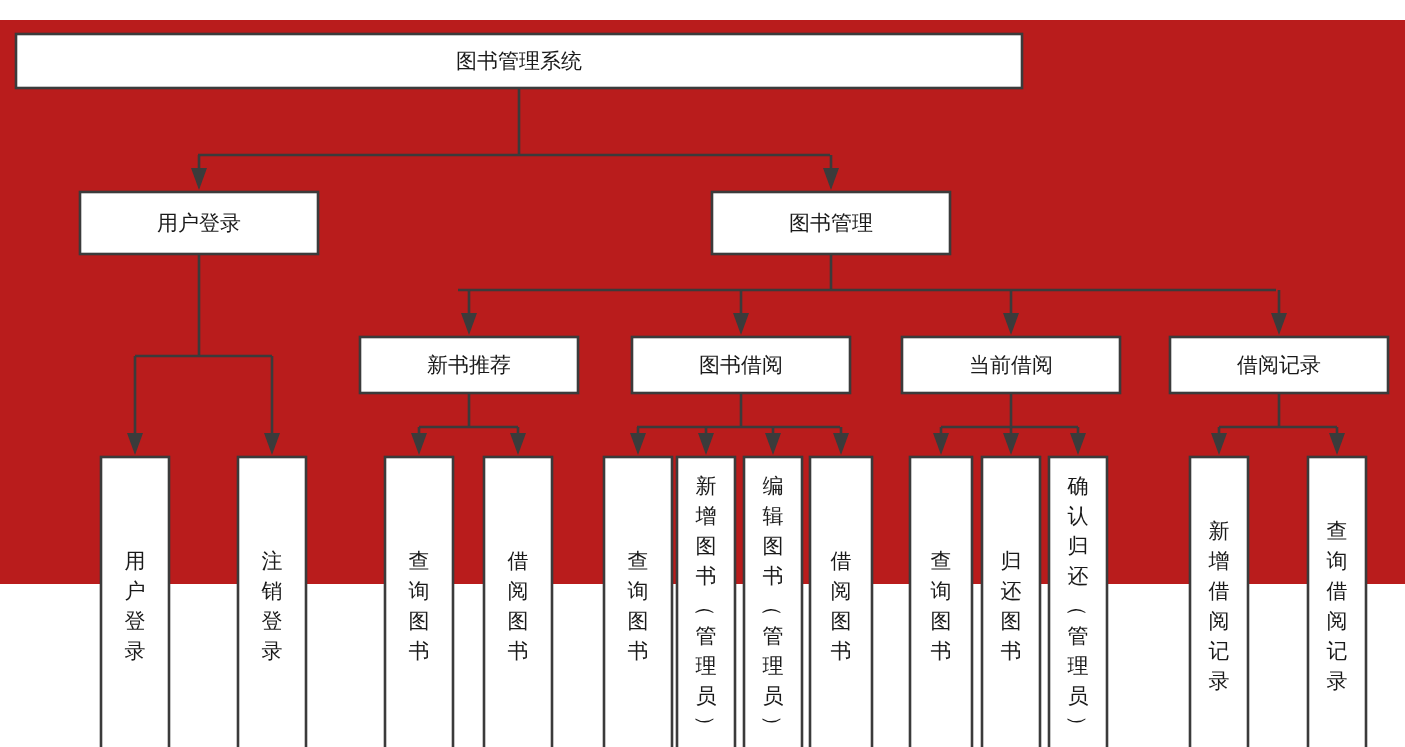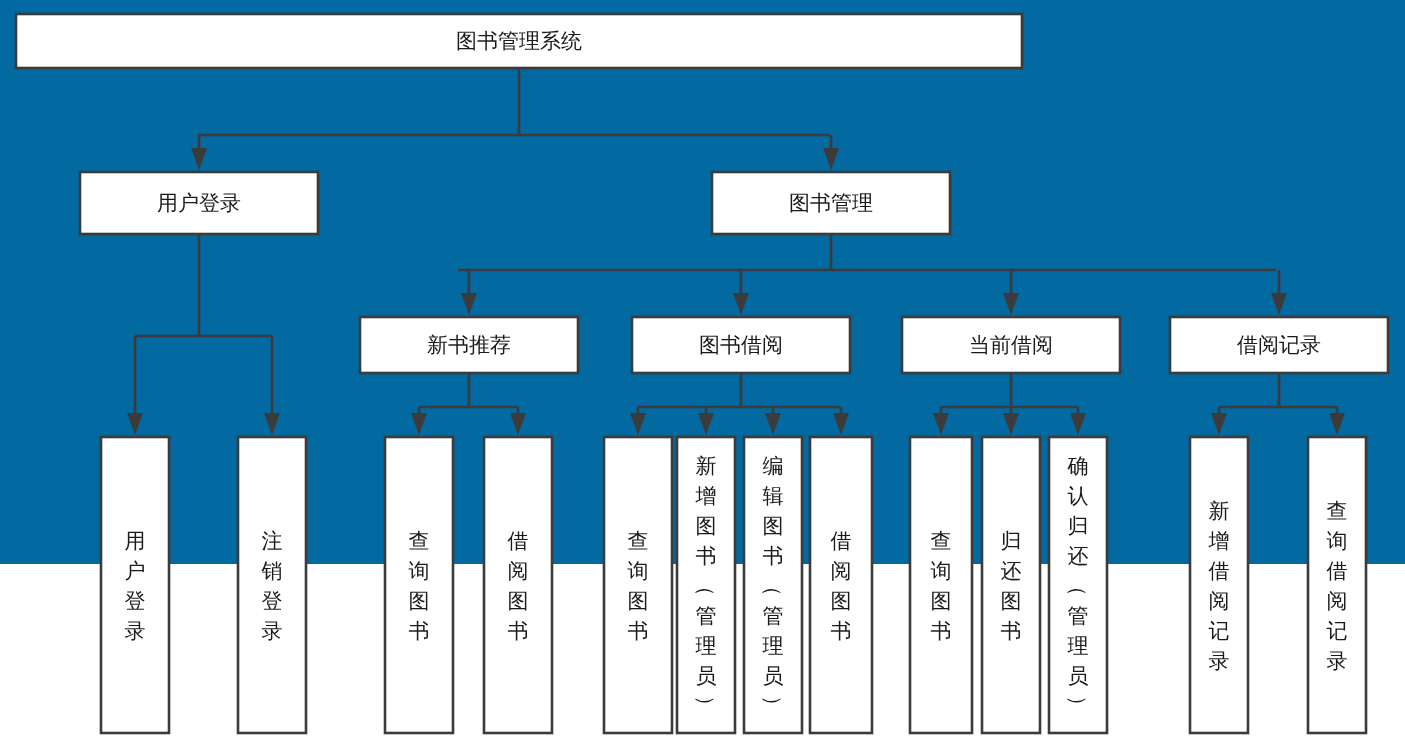--- a/index.html
+++ b/index.html
@@ -11,21 +11,22 @@
   body {
     width: 1405px;
     height: 747px;
     overflow: hidden;
     font-family: "Liberation Sans", "DejaVu Sans", sans-serif;
   }
   #diagram-root {
     position: relative;
     width: 1405px;
     height: 564px;
-    background: #0369a1;
+    background: #b91c1c;
+    margin-top: 20px;
   }
   svg.diagram-svg {
     position: absolute;
     left: 0;
     top: 0;
     width: 1405px;
     height: 747px;
     display: block;
   }
   .node-box {

